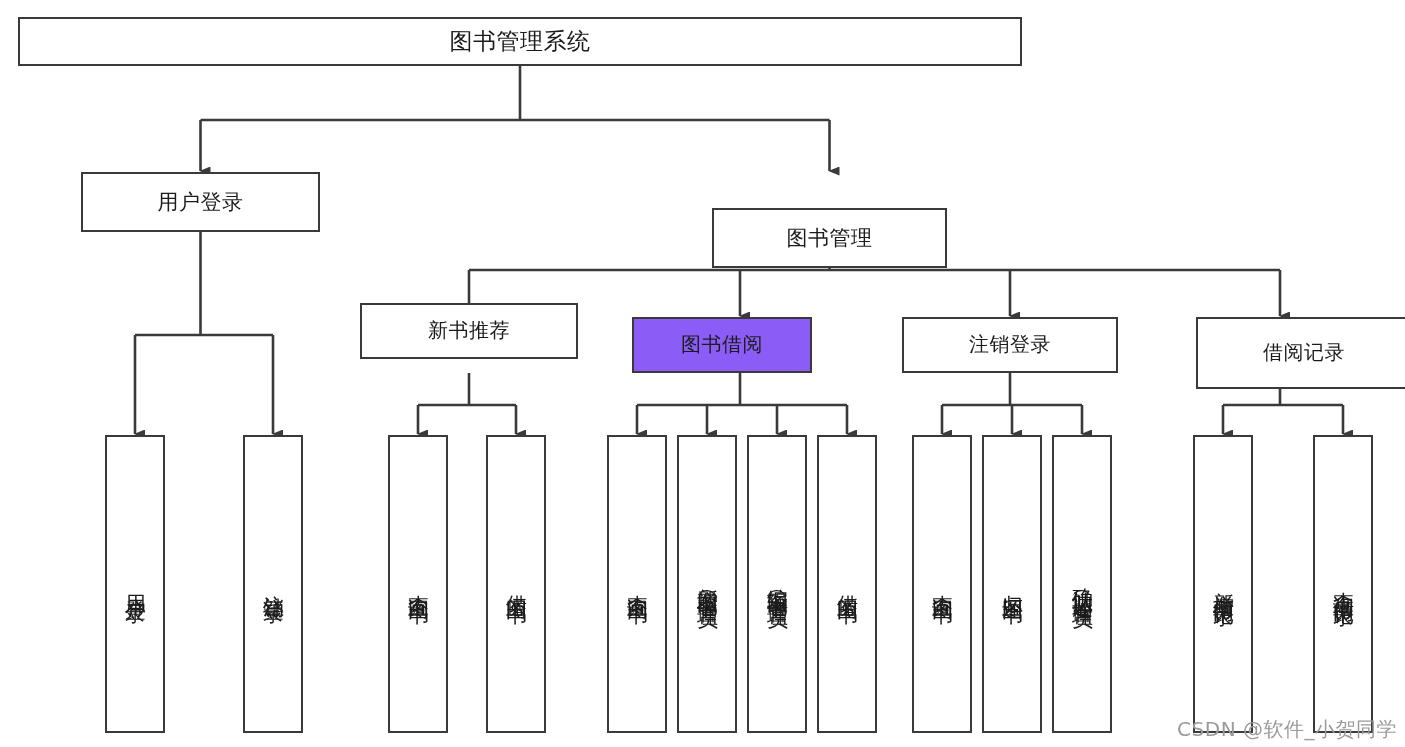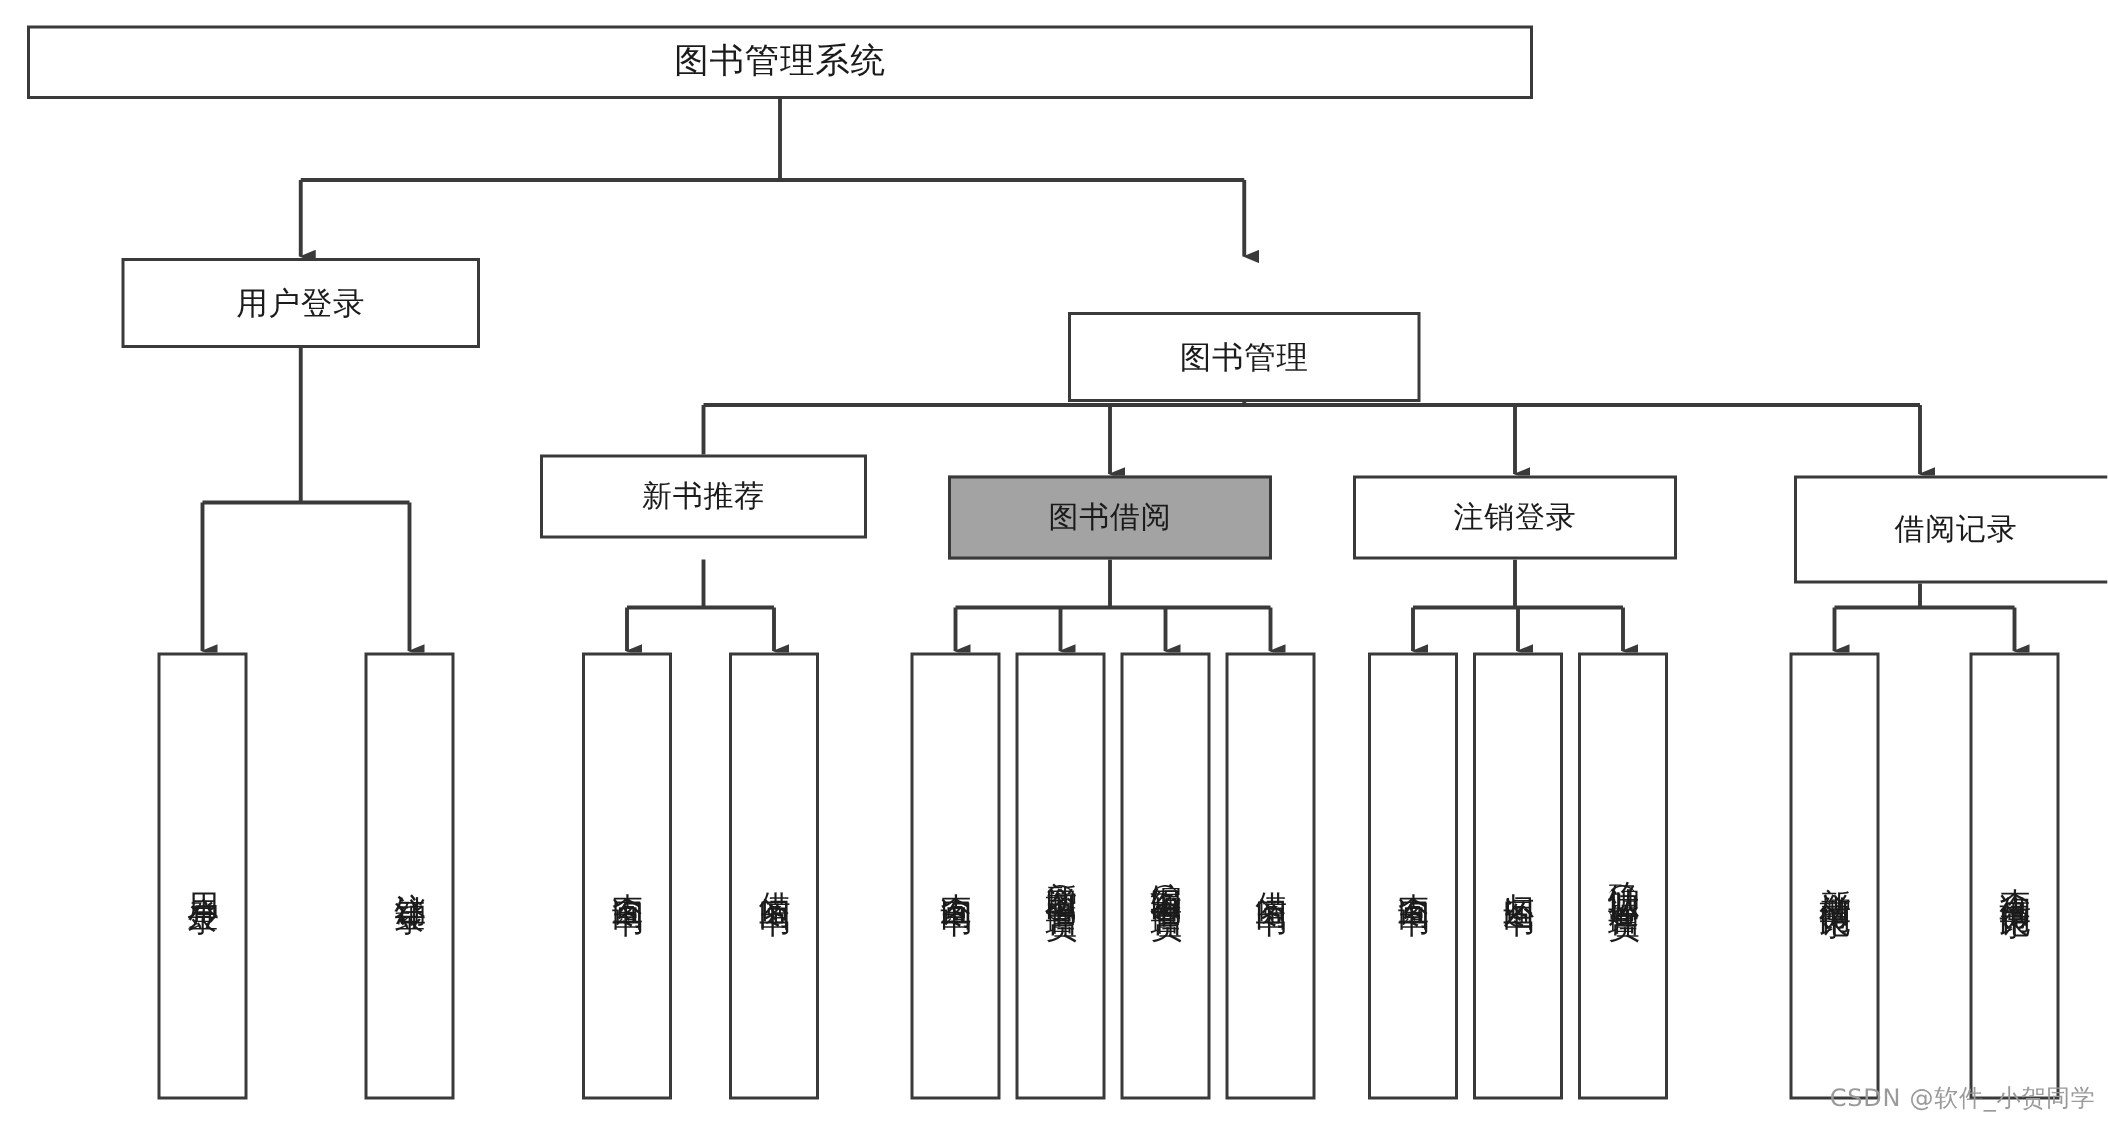--- a/index.html
+++ b/index.html
@@ -65,21 +65,21 @@
     writing-mode: vertical-rl;
     text-orientation: upright;
     line-height: 1.1;
     letter-spacing: 3px;
     max-height: 100%;
   }
   #watermark {
     position: absolute;
     right: 8px;
     bottom: 4px;
-    font-size: 16px;
+    font-size: 20px;
     color: #9a9a9a;
     white-space: nowrap;
     z-index: 5;
     letter-spacing: 0.5px;
   }
 </style>
 </head>
 <body>
 
 <div id="diagram-root">
@@ -133,21 +133,21 @@
       </div>
       <div class="node branch" style="left: 81px; top: 172px; width: 239px; height: 60px; border-color: rgb(58, 58, 58); background: rgb(255, 255, 255); color: rgb(27, 27, 27);">
         <span class="node-label">用户登录</span>
       </div>
       <div class="node branch" style="left: 712px; top: 172px; width: 235px; height: 60px; border-color: rgb(58, 58, 58); background: rgb(255, 255, 255); color: rgb(27, 27, 27); margin-top: 36px;">
         <span class="node-label">图书管理</span>
       </div>
       <div class="node sub" style="left: 360px; top: 303px; width: 218px; height: 56px; border-color: rgb(58, 58, 58); background: rgb(255, 255, 255); color: rgb(27, 27, 27);">
         <span class="node-label">新书推荐</span>
       </div>
-      <div class="node sub" style="left: 632px; top: 317px; width: 216px; height: 56px; border-color: rgb(58, 58, 58); background: #a3a3a3; color: rgb(27, 27, 27);">
+      <div class="node sub" style="left: 632px; top: 317px; width: 180px; height: 56px; border-color: rgb(58, 58, 58); background: #8b5cf6; color: rgb(27, 27, 27);">
         <span class="node-label">图书借阅</span>
       </div>
       <div class="node sub" style="left: 902px; top: 317px; width: 216px; height: 56px; border-color: rgb(58, 58, 58); background: rgb(255, 255, 255); color: rgb(27, 27, 27);">
         <span class="node-label">注销登录</span>
       </div>
       <div class="node sub" style="left: 1196px; top: 317px; width: 216px; height: 72px; border-color: rgb(58, 58, 58); background: rgb(255, 255, 255); color: rgb(27, 27, 27);">
         <span class="node-label">借阅记录</span>
       </div>
       <div class="node leaf" style="left: 105px; top: 435px; width: 60px; height: 298px; border-color: rgb(58, 58, 58); background: rgb(255, 255, 255); color: rgb(27, 27, 27);">
         <span class="node-label">用户登录</span>

